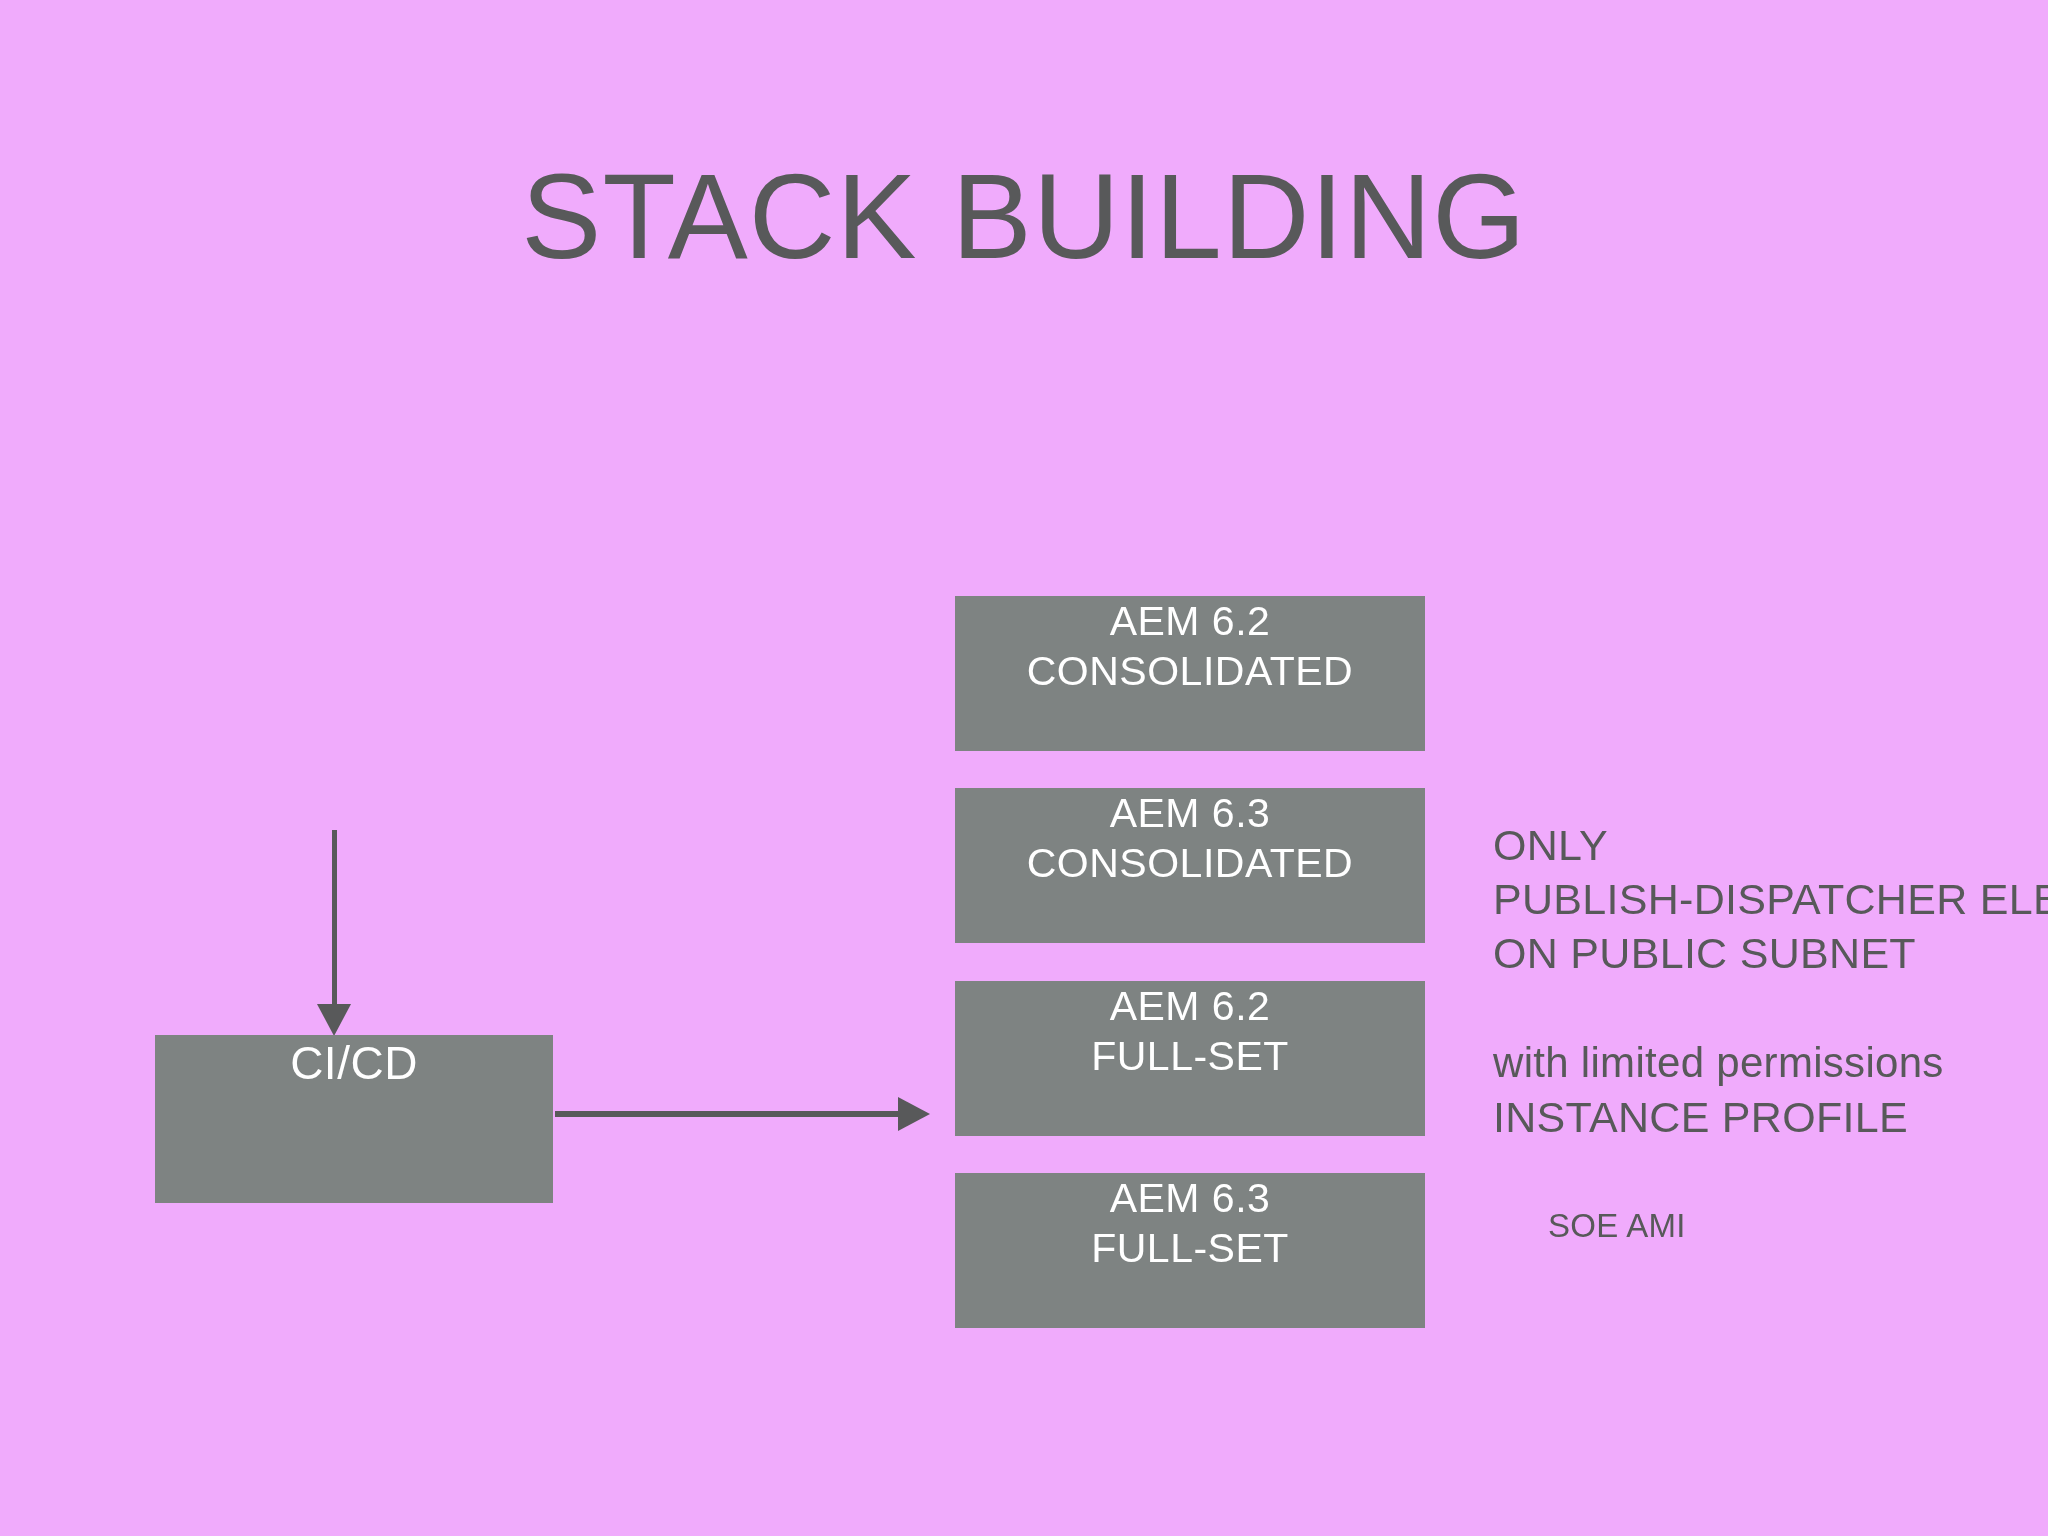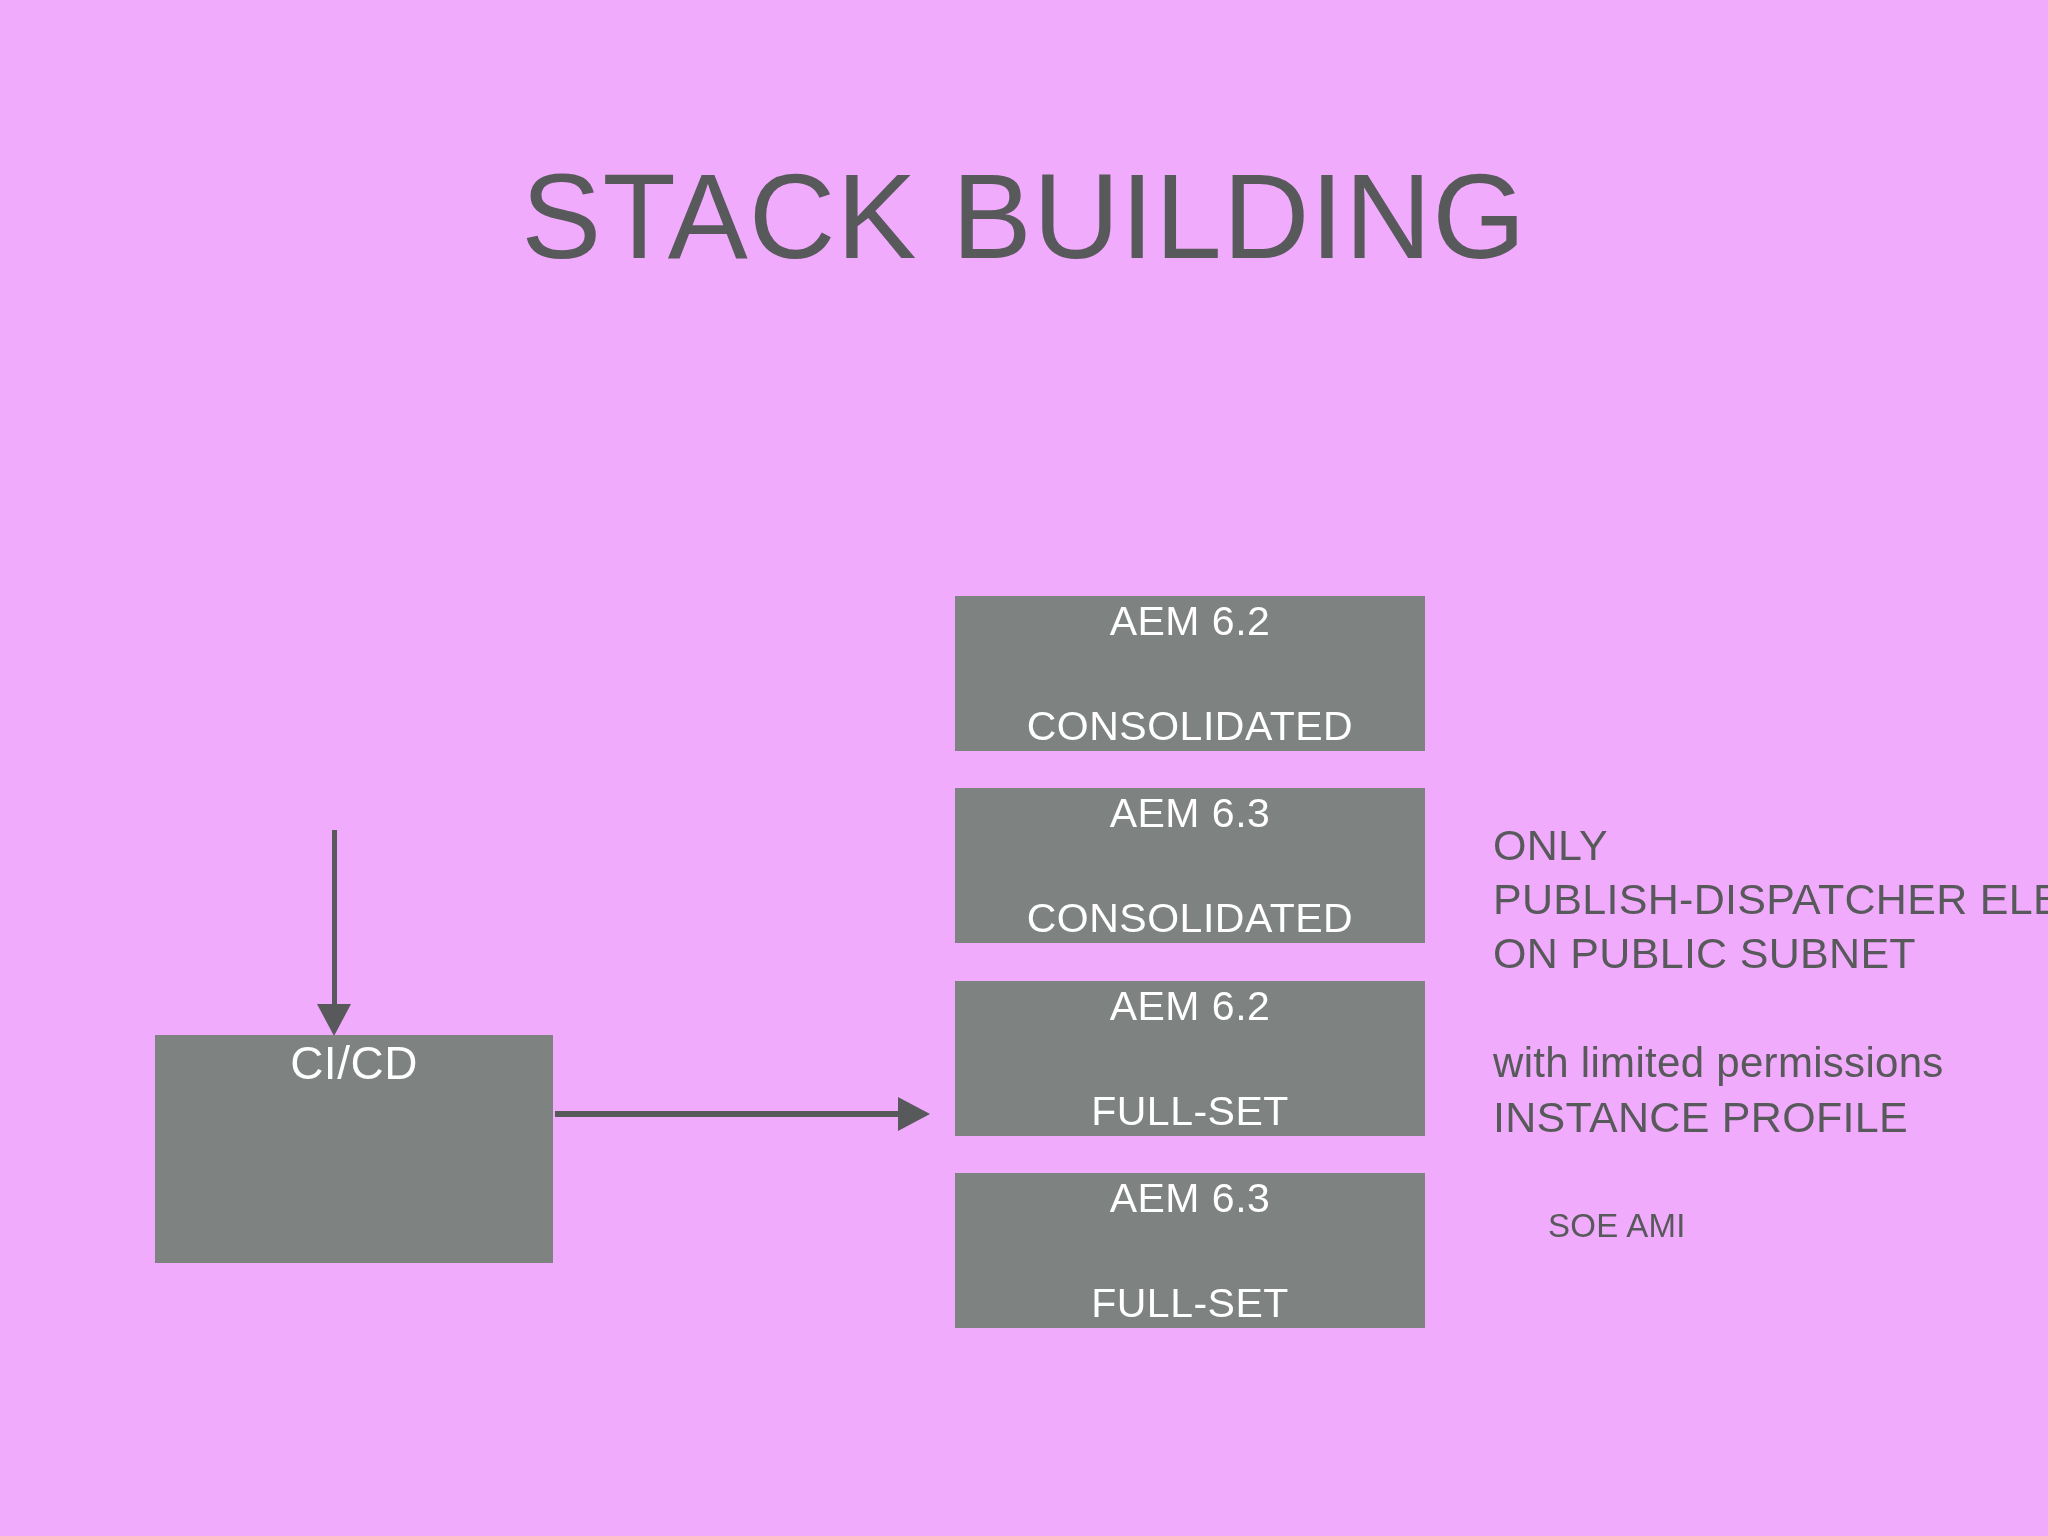--- a/index.html
+++ b/index.html
@@ -33,37 +33,37 @@
   }
 
   
   .node {
     position: absolute;
     background: #7e8382;
     color: #ffffff;
     display: flex;
     flex-direction: column;
     align-items: center;
-    justify-content: space-between;
+    justify-content: flex-start;
     text-align: center;
     font-weight: 300;
     letter-spacing: 0.5px;
     line-height: 1.22;
   }
   .node .line { display: block; white-space: nowrap; }
 
   
   .node-artifact-repo {
     left: 135px; top: 674px;
     width: 455px; height: 157px;
     font-size: 46px;
   }
   .node-cicd {
     left: 155px; top: 1035px;
-    width: 398px; height: 228px;
+    width: 398px; height: 168px;
     font-size: 46px;
   }
 
   
   .node-stack {
     left: 955px;
     width: 470px;
     height: 155px;
     font-size: 41px;
   }

